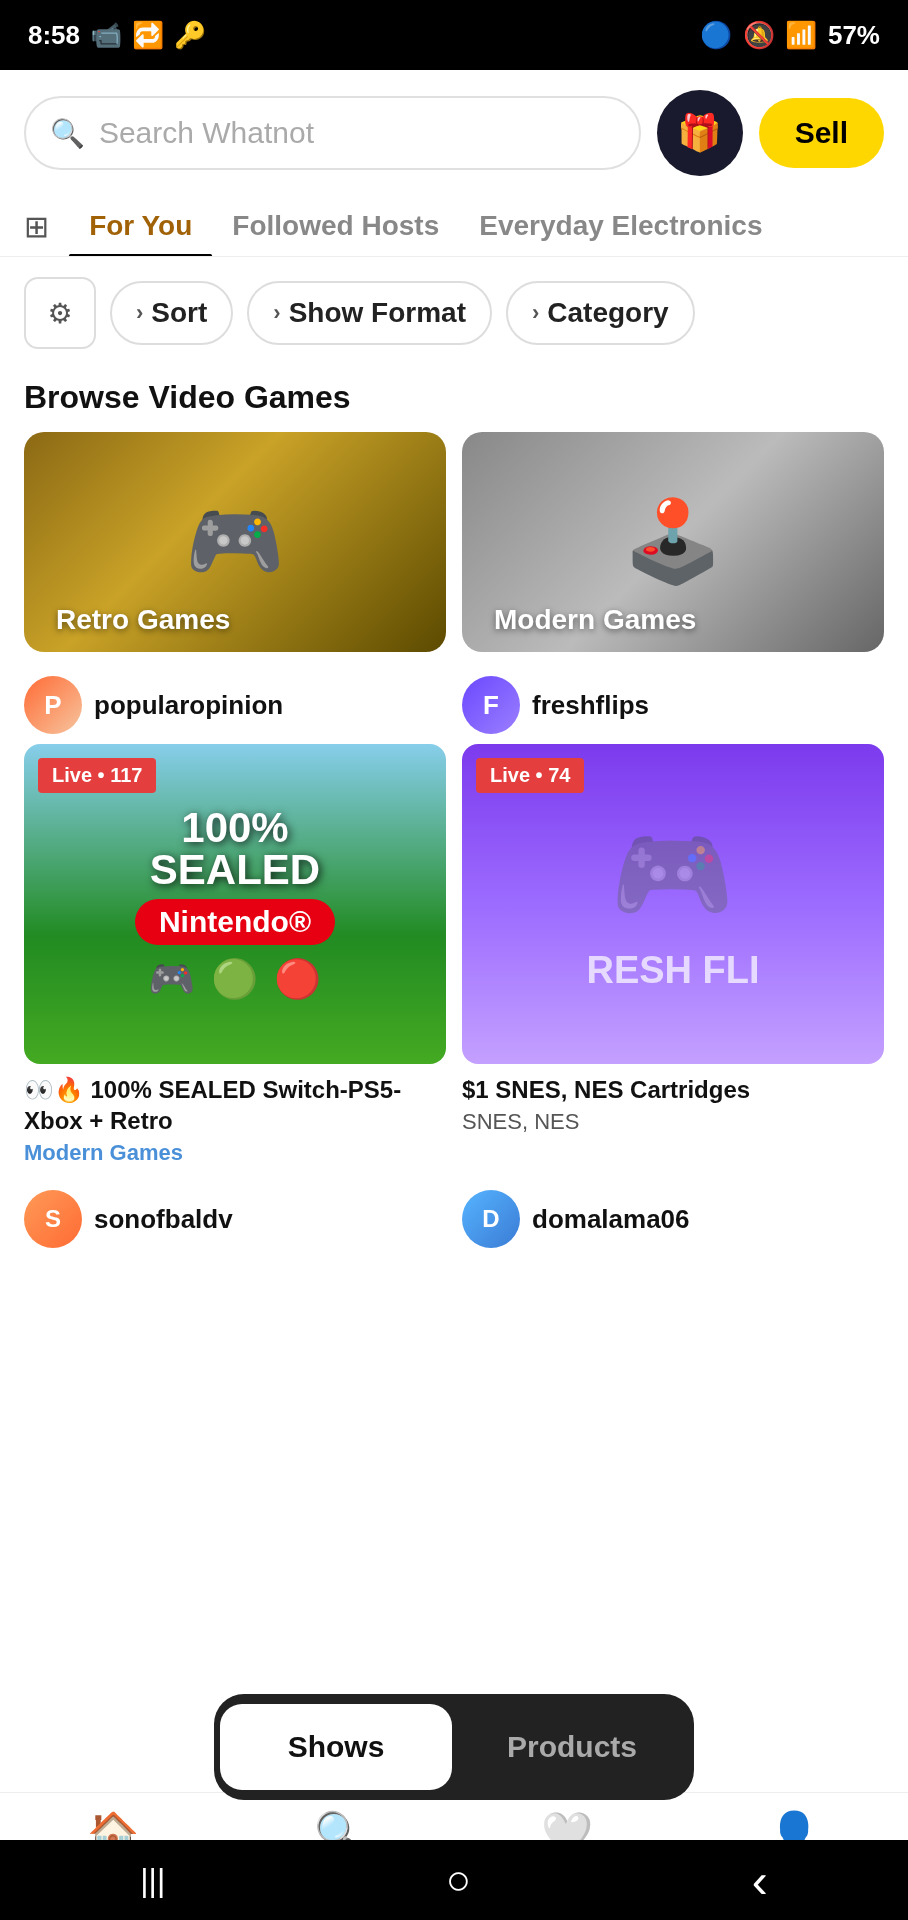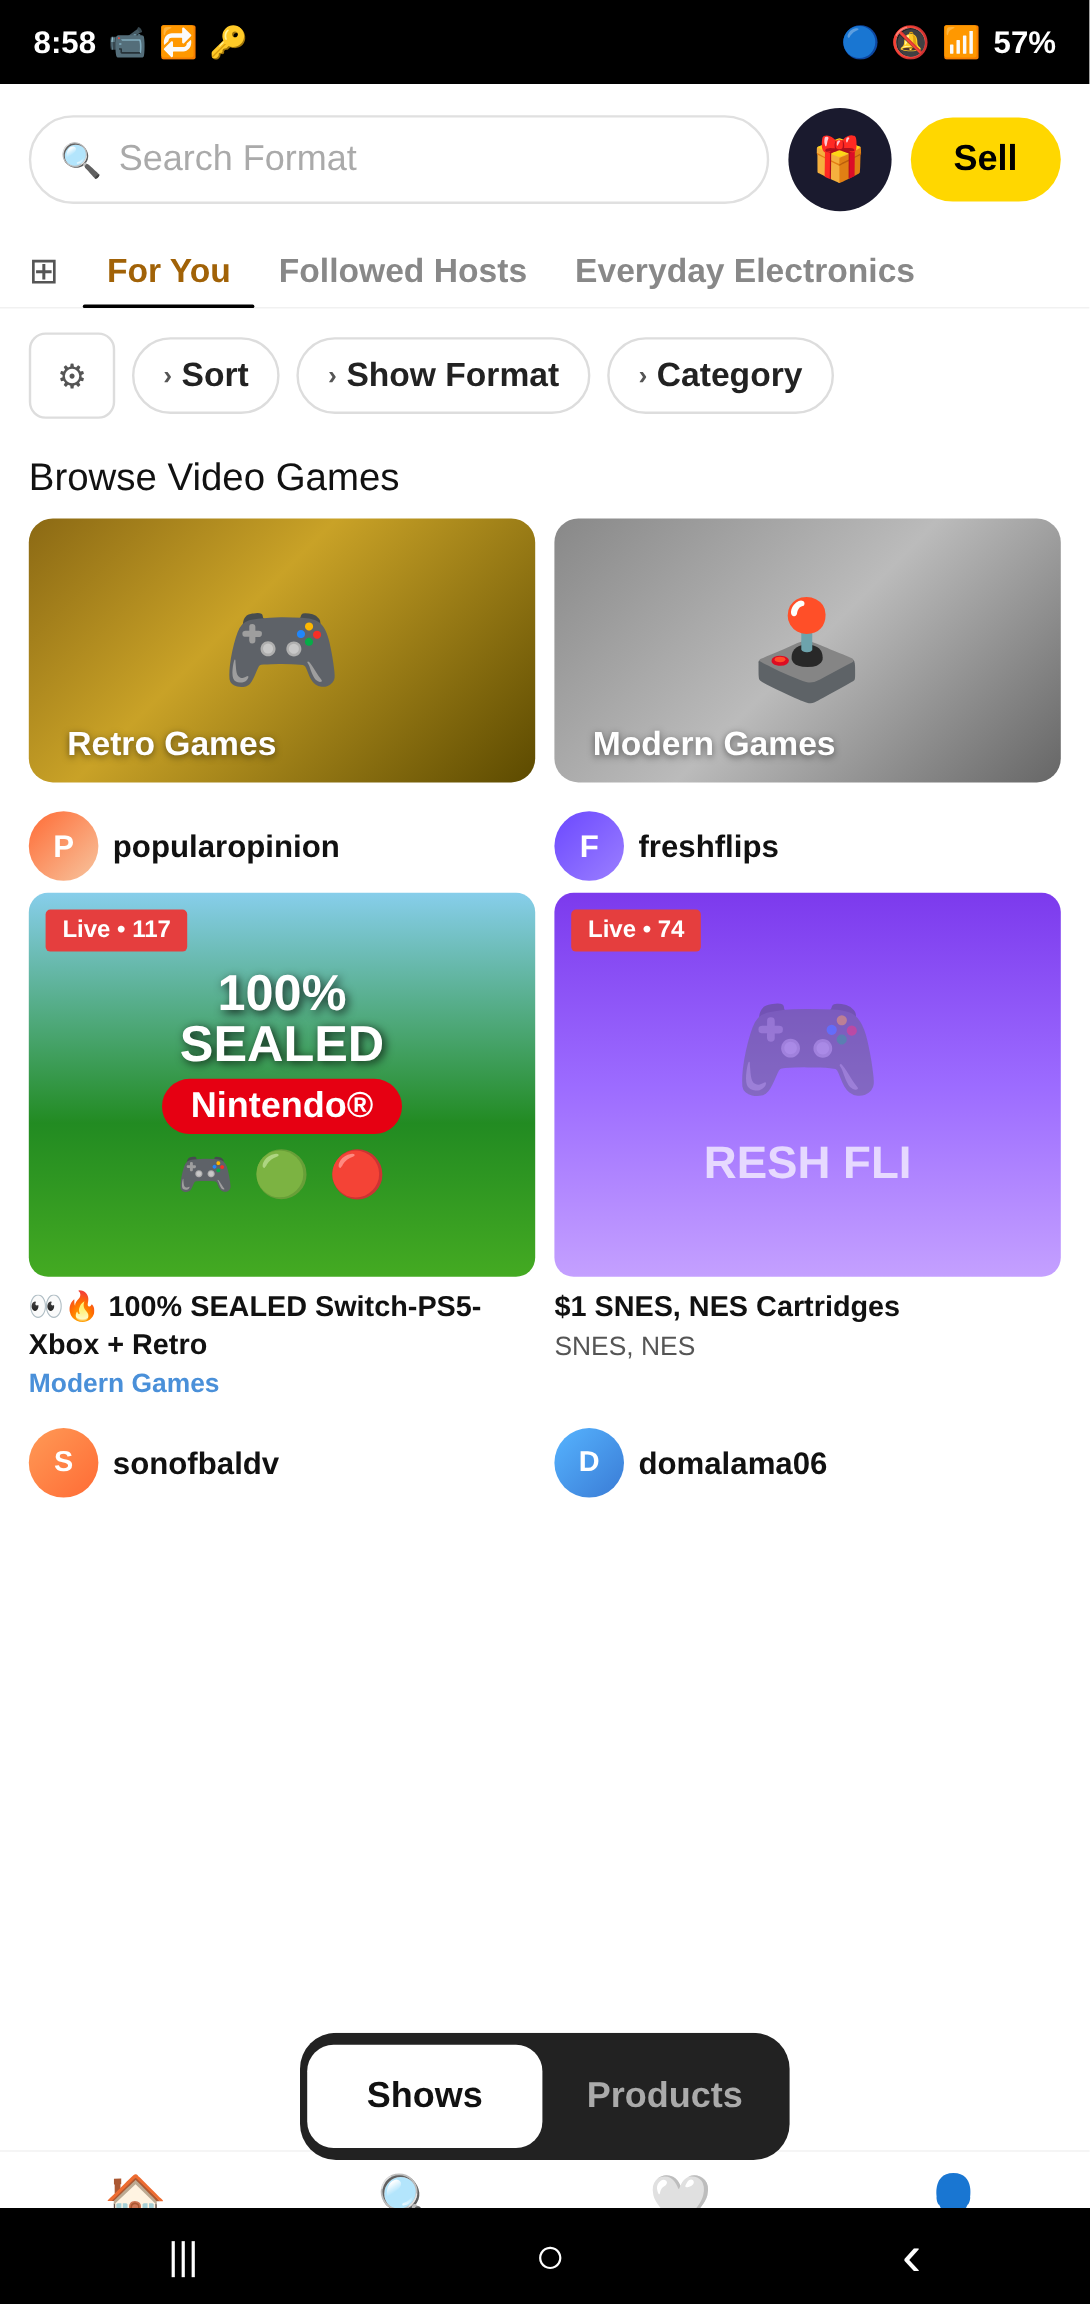--- a/index.html
+++ b/index.html
@@ -145,21 +145,21 @@
     }
     .filter-btn .chevron {
       font-size: 22px;
       color: #555;
     }
 
     
     .browse-title {
       padding: 10px 24px 16px;
       font-size: 32px;
-      font-weight: 400;
+      font-weight: 700;
       color: #111;
     }
 
     
     .category-cards {
       display: flex;
       gap: 16px;
       padding: 0 24px 24px;
     }
     .category-card {
@@ -350,21 +350,21 @@
       position: absolute;
       bottom: 120px;
       left: 50%;
       transform: translateX(-50%);
       background: #222;
       border-radius: 30px;
       padding: 10px 6px;
       display: flex;
       gap: 4px;
       z-index: 200;
-      width: 408px;
+      width: 480px;
       justify-content: flex-end;
     }
     .popup-btn {
       flex: 1;
       padding: 26px 10px;
       border-radius: 22px;
       font-size: 30px;
       font-weight: 700;
       text-align: center;
       cursor: pointer;
@@ -436,21 +436,21 @@
     <span>📶</span>
     <span>57%</span>
   </div>
 </div>
 
 <div class="main-content">
 
   <div class="search-area">
     <div class="search-bar">
       <span class="search-icon-wrap">🔍</span>
-      <span class="search-input-text">Search Format</span>
+      <span class="search-input-text">Search Whatnot</span>
     </div>
     <div class="gift-btn">
       <span>🎁</span>
     </div>
     <div class="sell-btn">
       <span>Sell</span>
     </div>
   </div>
 
   <div class="tabs-area">

